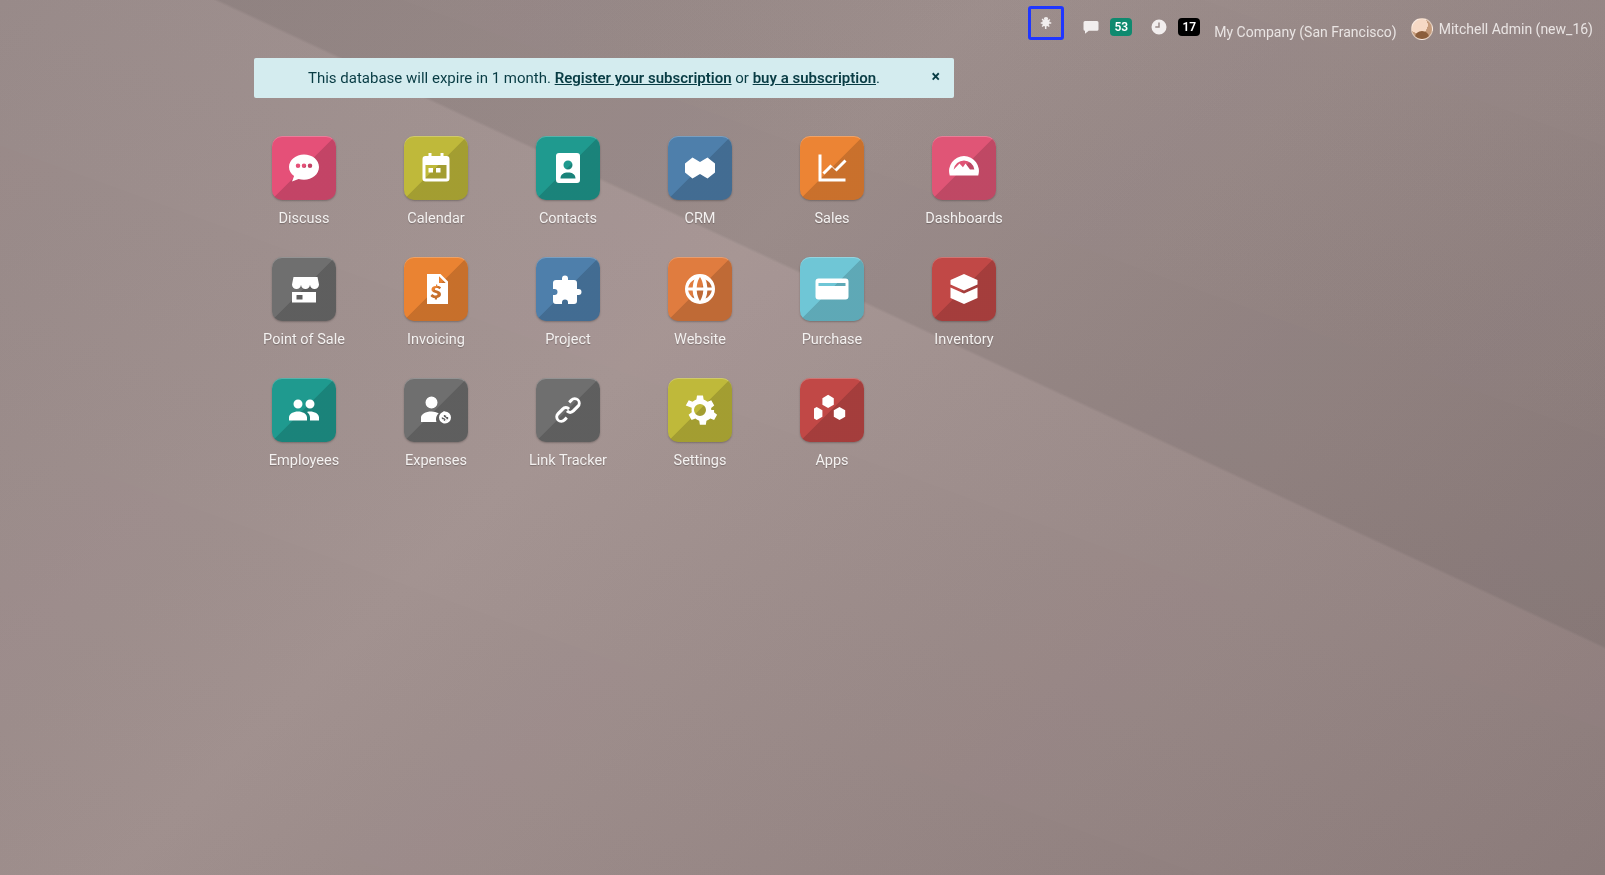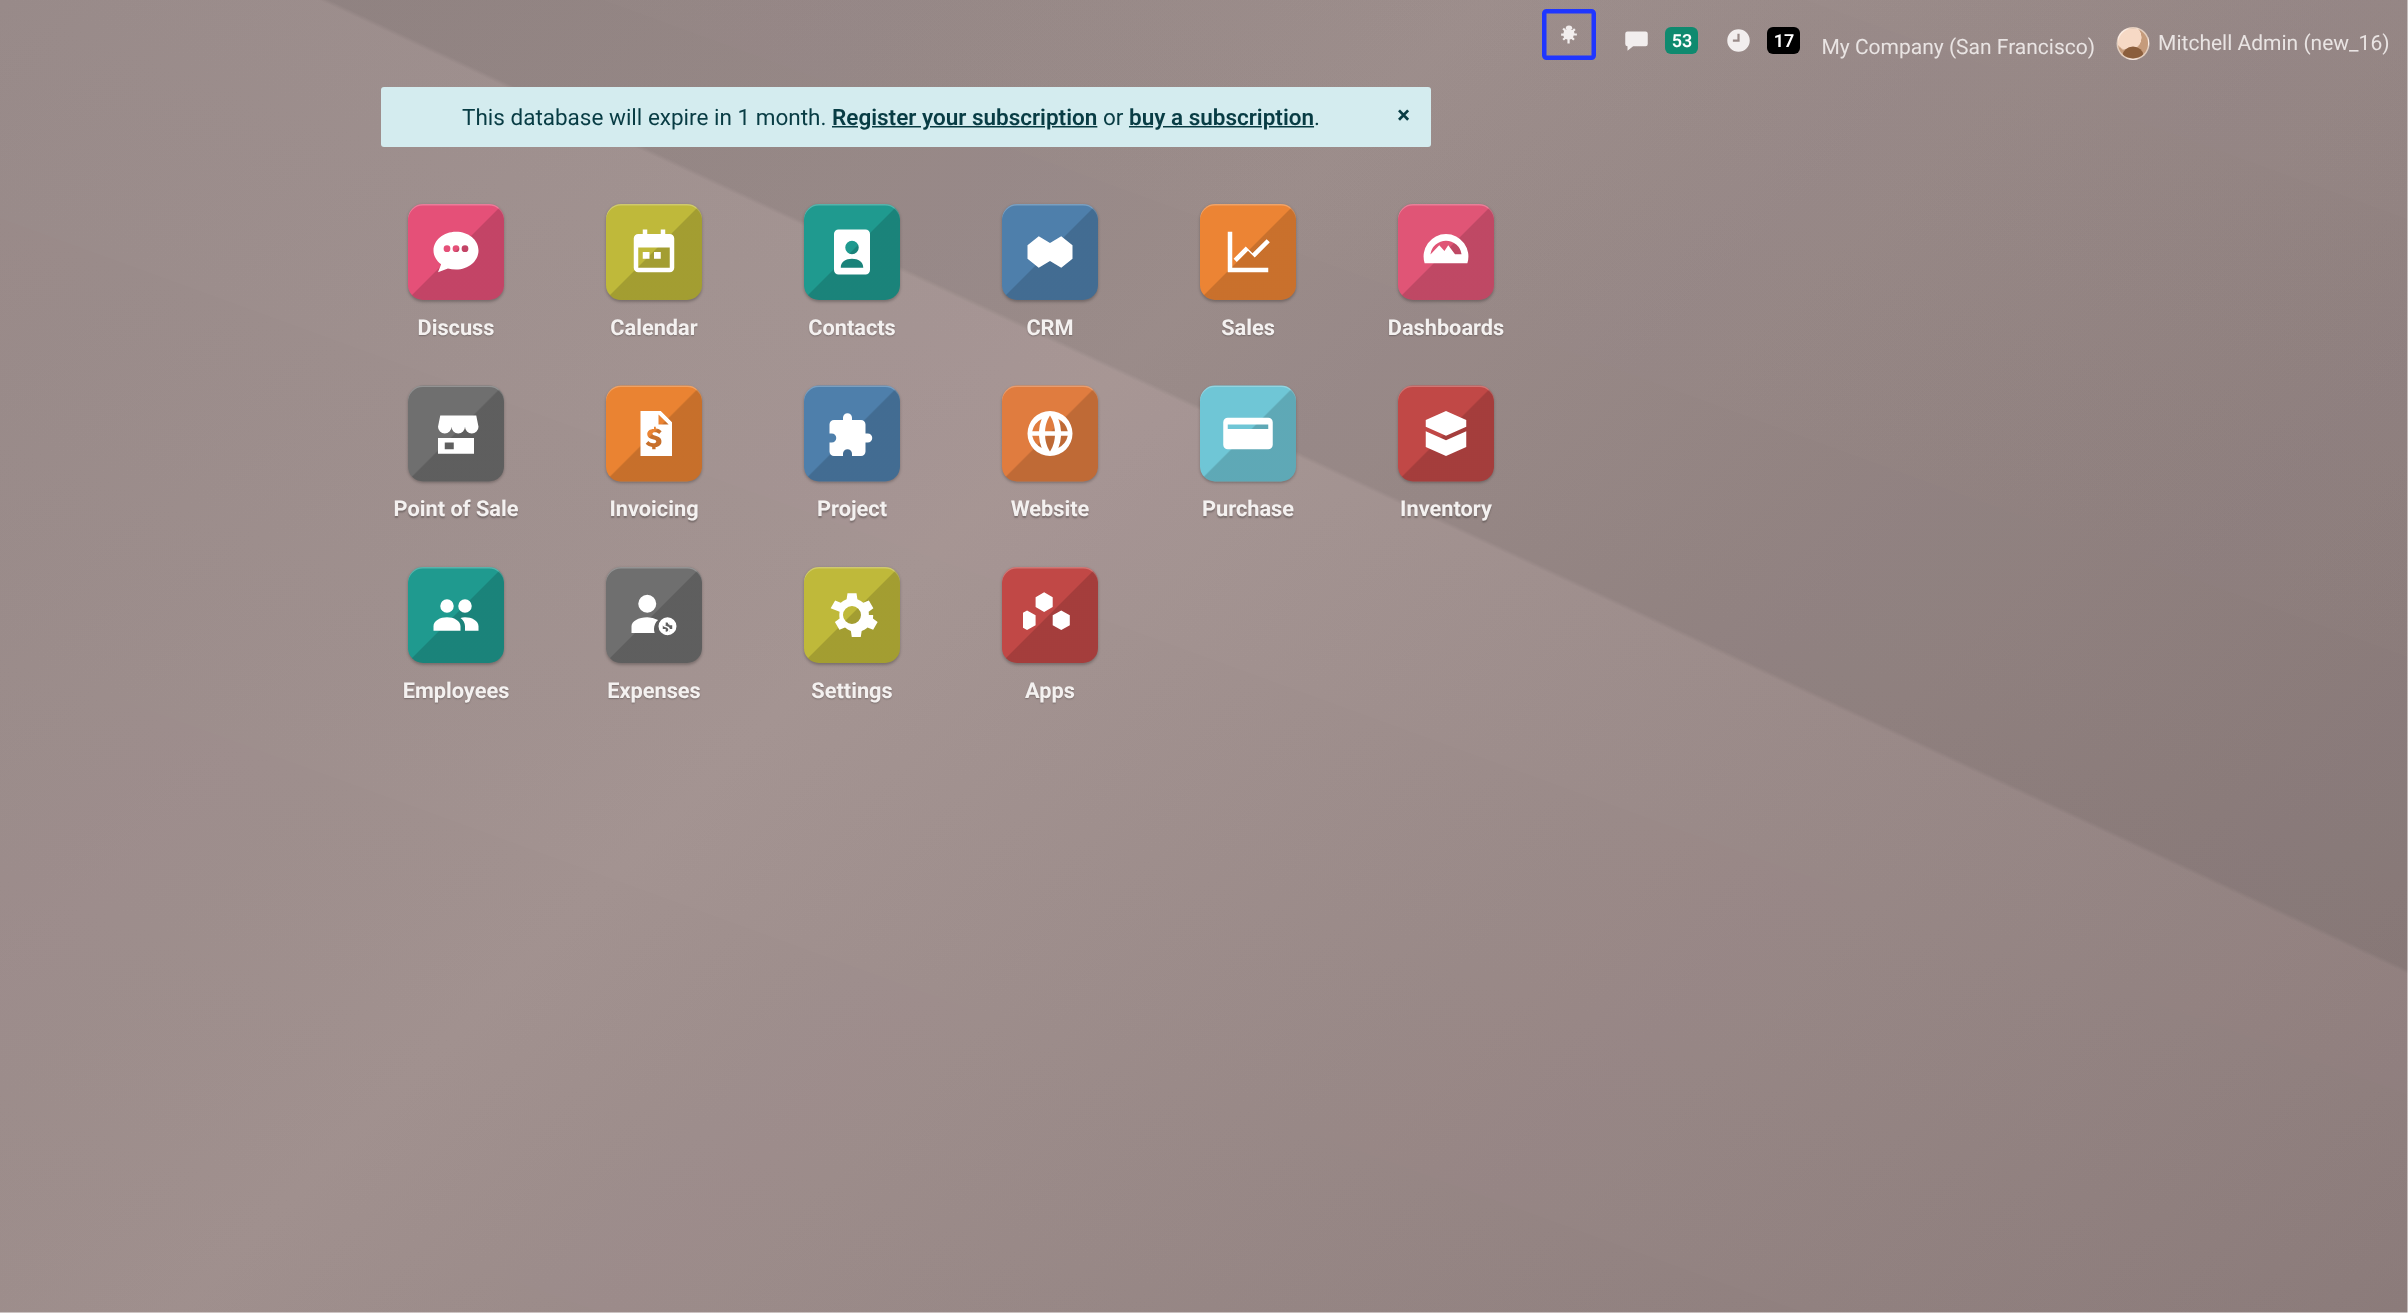--- a/index.html
+++ b/index.html
@@ -134,21 +134,20 @@
     position:absolute; inset:0;
     background: linear-gradient(135deg, rgba(0,0,0,0) 49%, rgba(0,0,0,0.15) 50%);
     pointer-events:none;
   }
   .tile svg { width: 36px; height: 36px; fill: #fff; position: relative; z-index: 1; }
   .app-label {
     color: #f4f1f0;
     font-size: 14.5px;
     text-shadow: 0 1px 1px rgba(0,0,0,0.25);
     white-space: nowrap;
-    font-weight: bold;
   }
 </style>
 </head>
 <body>
 
 <svg width="0" height="0" style="position:absolute">
   <defs>
     <symbol id="i-bug" viewBox="0 0 24 24">
         <path d="M12 4a3 3 0 013 3h-6a3 3 0 013-3zm7 7h-2.1a7 7 0 00-.5-1.6l1.5-1.5-1.4-1.4-1.5 1.5A7 7 0 0013.4 7H10.6a7 7 0 00-1.6.5L7.5 6 6.1 7.4l1.5 1.5A7 7 0 007.1 11H5v2h2.1a7 7 0 00.5 1.6L6.1 16l1.4 1.4 1.5-1.5a7 7 0 001.6.5V20h2v-3.6a7 7 0 001.6-.5l1.5 1.5 1.4-1.4-1.5-1.5a7 7 0 00.5-1.6H19v-2z"></path>
       </symbol>
@@ -364,20 +363,28 @@
     </div>
     <div class="app">
       <div class="tile" style="background: rgb(111, 111, 111);">
         <svg viewBox="0 0 24 24">
           <use href="#i-expense"></use>
         </svg>
       </div>
       <div class="app-label">Expenses</div>
     </div>
     <div class="app">
+      <div class="tile" style="background: rgb(111, 111, 111);">
+        <svg viewBox="0 0 24 24">
+          <use href="#i-link"></use>
+        </svg>
+      </div>
+      <div class="app-label">Link Tracker</div>
+    </div>
+    <div class="app">
       <div class="tile" style="background: rgb(191, 185, 58);">
         <svg viewBox="0 0 24 24">
           <use href="#i-gear"></use>
         </svg>
       </div>
       <div class="app-label">Settings</div>
     </div>
     <div class="app">
       <div class="tile" style="background: rgb(193, 72, 70);">
         <svg viewBox="0 0 24 24">

